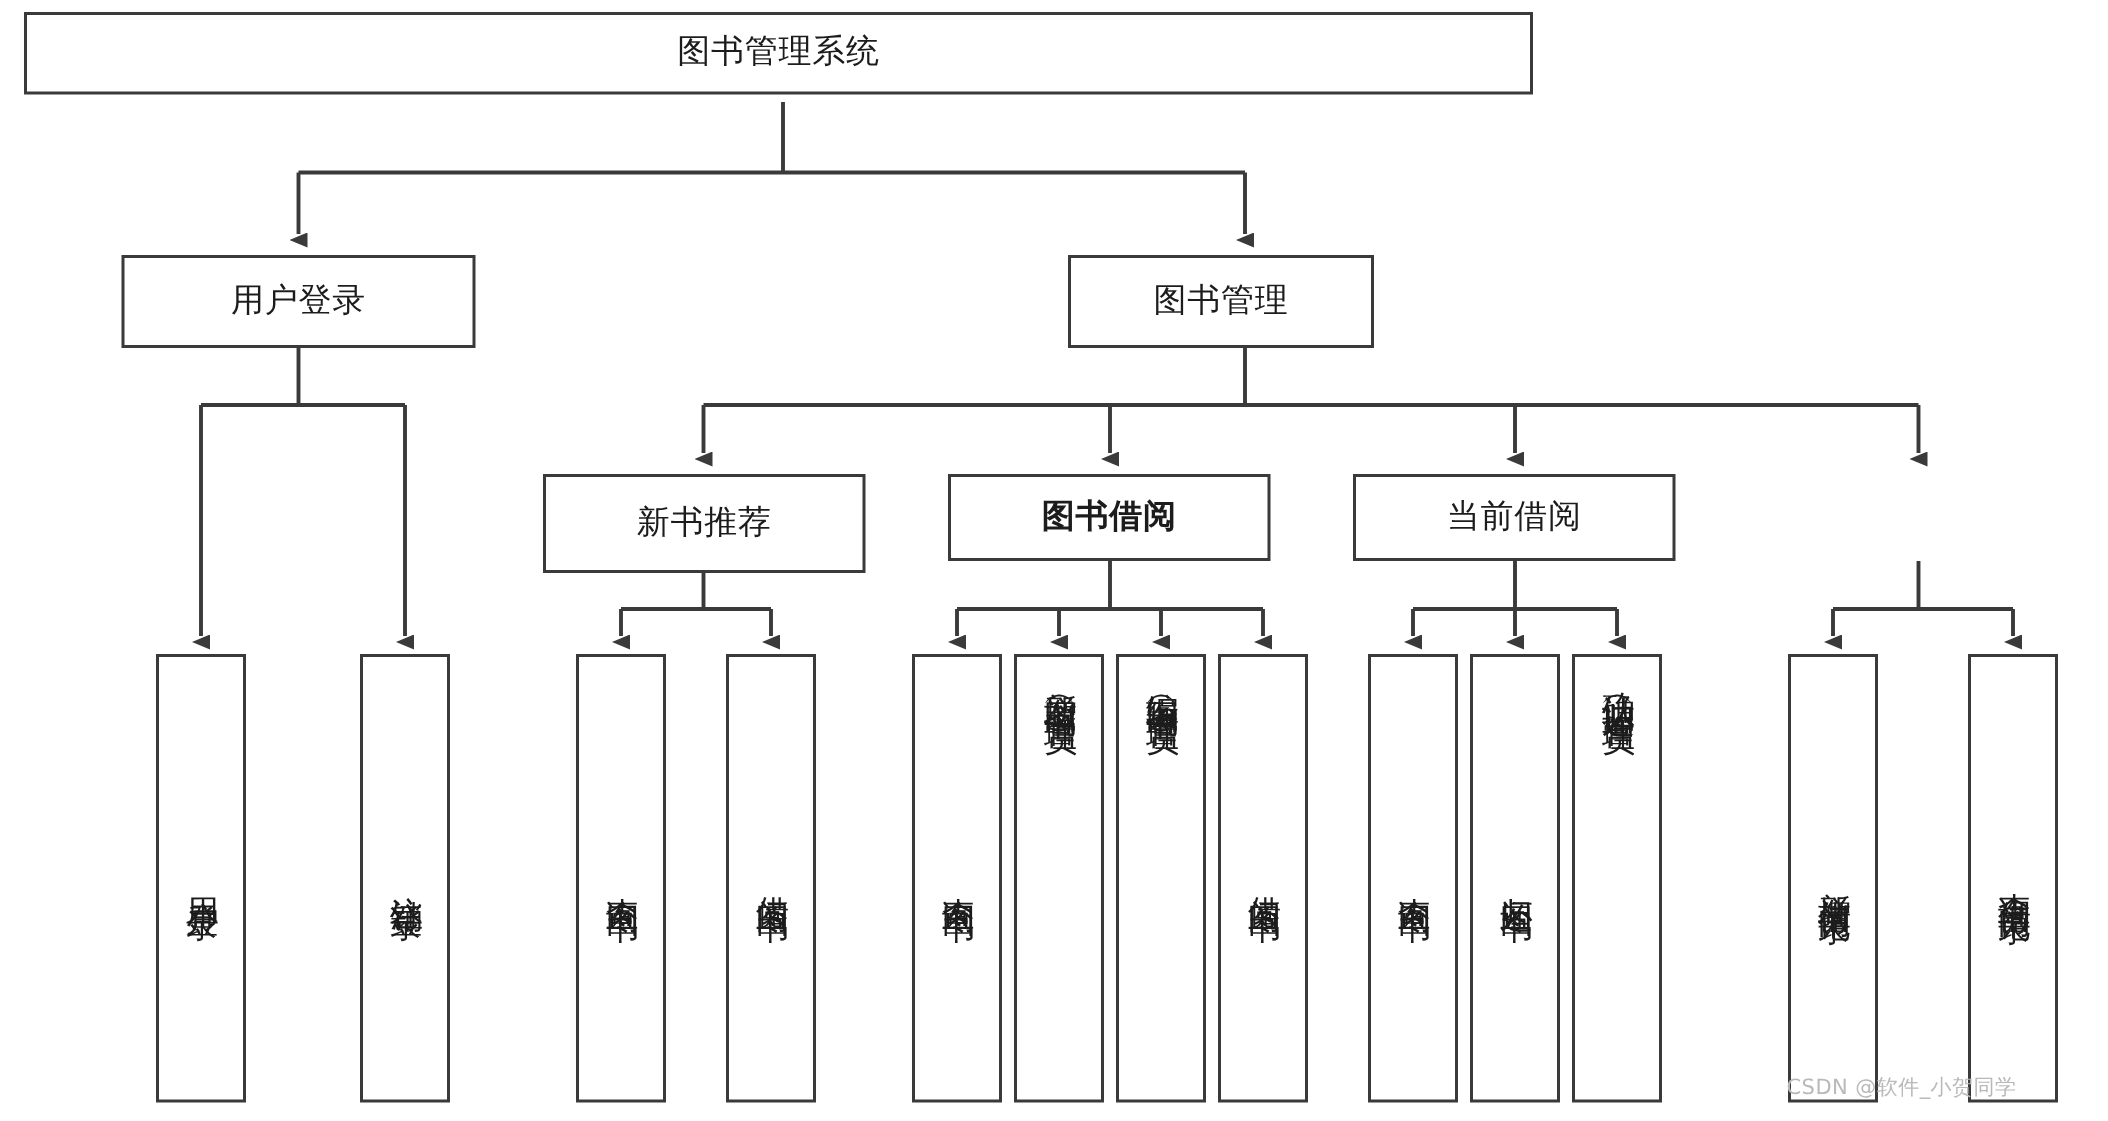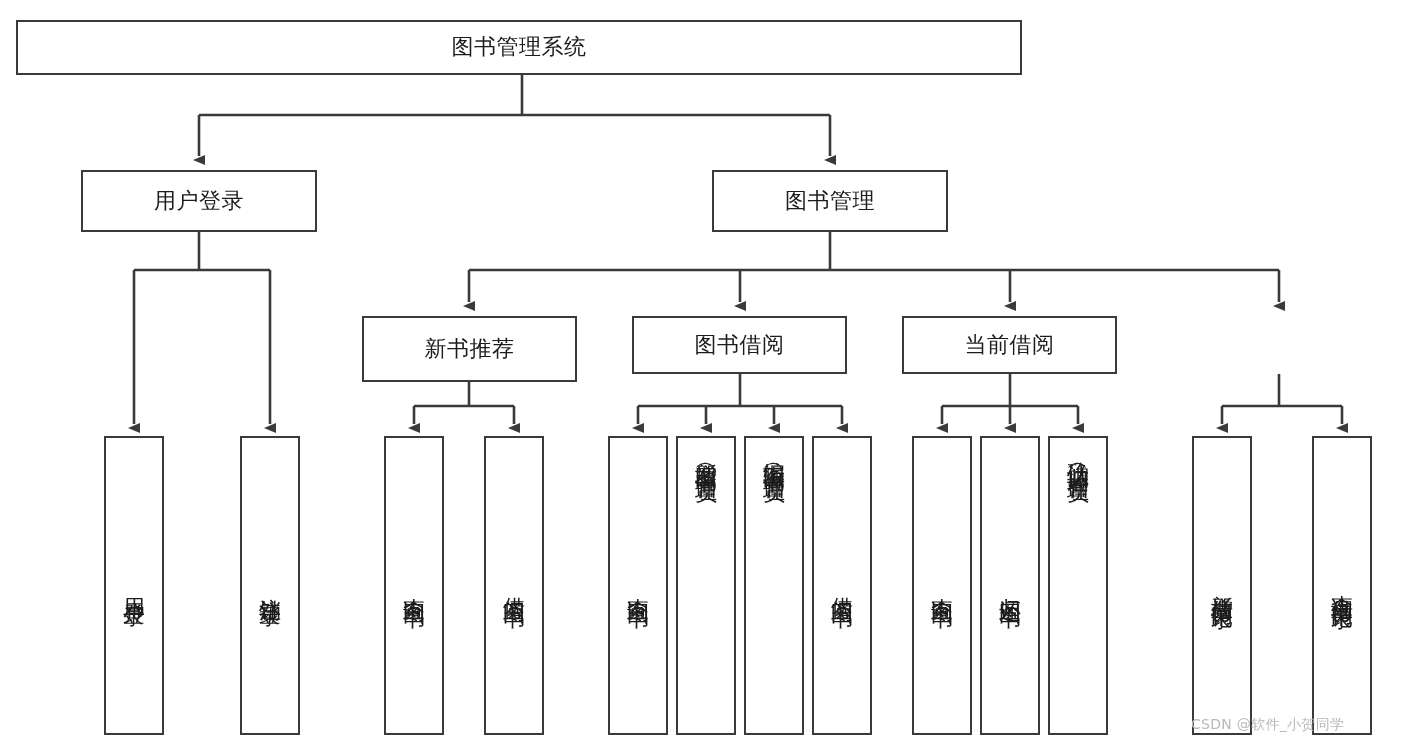--- a/index.html
+++ b/index.html
@@ -115,35 +115,35 @@
       <path d="M1010,406 L1010,424" marker-end="url(#arrow)"></path>
       <path d="M1078,406 L1078,424" marker-end="url(#arrow)"></path>
 
       <path d="M1279,374 L1279,406"></path>
       <path d="M1222,406 L1342,406"></path>
       <path d="M1222,406 L1222,424" marker-end="url(#arrow)"></path>
       <path d="M1342,406 L1342,424" marker-end="url(#arrow)"></path>
     </g>
   </svg>
 
-  <div class="node horizontal" style="left:16px; top:20px; width:1006px; height:55px;">
+  <div class="node horizontal" style="left:16px; top:8px; width:1006px; height:55px;">
     <span class="label">图书管理系统</span>
   </div>
 
   <div class="node horizontal" style="left:81px; top:170px; width:236px; height:62px;">
     <span class="label">用户登录</span>
   </div>
-  <div class="node horizontal" style="left:712px; top:170px; width:236px; height:62px;">
+  <div class="node horizontal" style="left:712px; top:170px; width:204px; height:62px;">
     <span class="label">图书管理</span>
   </div>
 
   <div class="node horizontal" style="left:362px; top:316px; width:215px; height:66px;">
     <span class="label">新书推荐</span>
   </div>
-  <div class="node horizontal" style="left:632px; top:316px; width:215px; height:58px;">
+  <div class="node horizontal" style="left:632px; top:316px; width:215px; height:58px;font-weight:bold;">
     <span class="label">图书借阅</span>
   </div>
   <div class="node horizontal" style="left:902px; top:316px; width:215px; height:58px;">
     <span class="label">当前借阅</span>
   </div>
 
   <div class="node vertical center-v" style="left:104px; top:436px; width:60px; height:299px;">
     <span class="label">用户登录</span>
   </div>
   <div class="node vertical center-v" style="left:240px; top:436px; width:60px; height:299px;">

